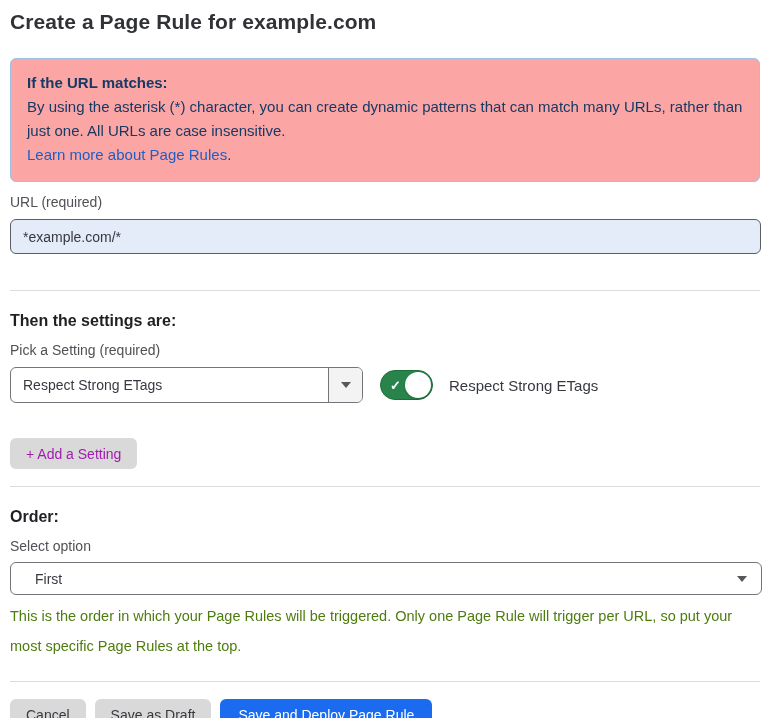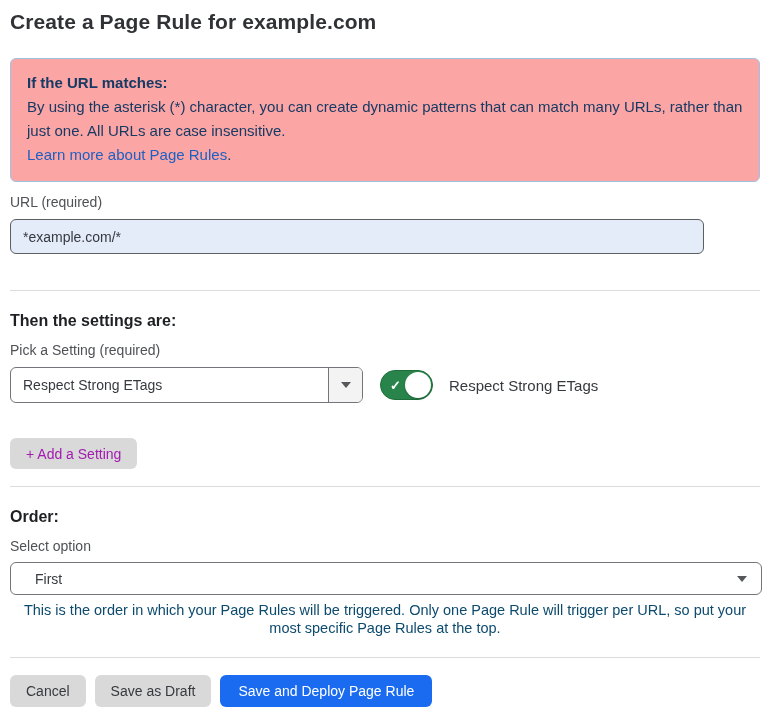--- a/index.html
+++ b/index.html
@@ -41,21 +41,21 @@
   
   .field-label {
     font-size: 14px;
     color: #4f5155;
     margin-top: 12px;
   }
 
   
   .url-input {
     display: block;
-    width: 694px;
+    width: 751px;
     height: 35px;
     margin-top: 9px;
     background: #e4ecfa;
     border: 1px solid #5c5e62;
     border-radius: 6px;
     padding: 0 12px;
     font-family: "Liberation Sans", sans-serif;
     font-size: 14px;
     color: #36393f;
     outline: none;
@@ -184,24 +184,23 @@
     padding: 0 14px 0 24px;
     font-size: 14px;
     color: #36393f;
     cursor: pointer;
     justify-content: space-between;
   }
 
   .help-text {
     margin-top: 6px;
     font-size: 14.5px;
-    line-height: 18px;
-    color: #0c4a6e;
+    line-height: 30px;
+    color: #4d7c0f;
     max-width: 752px;
-    text-align: center;
   }
 
   
   .footer-actions {
     margin-top: 17px;
     display: flex;
     gap: 9px;
     align-items: center;
   }
   .btn {

